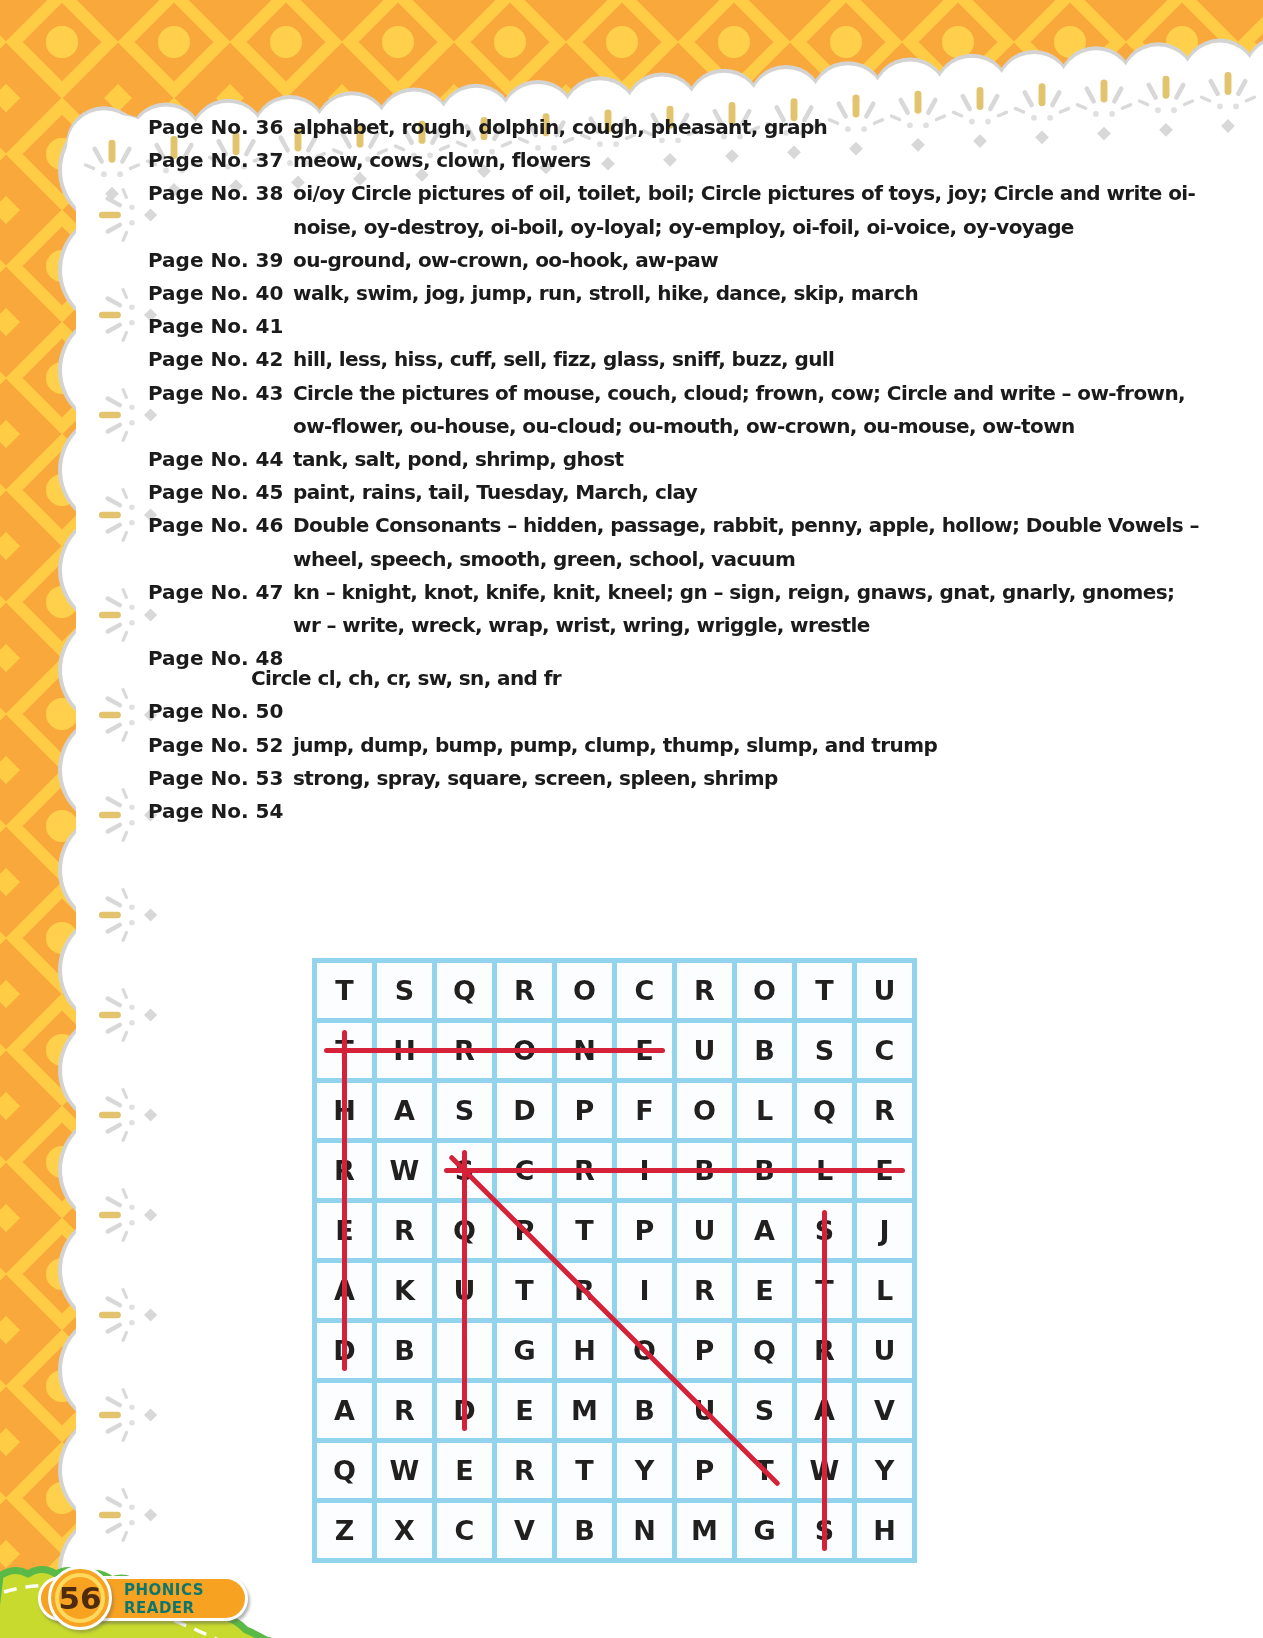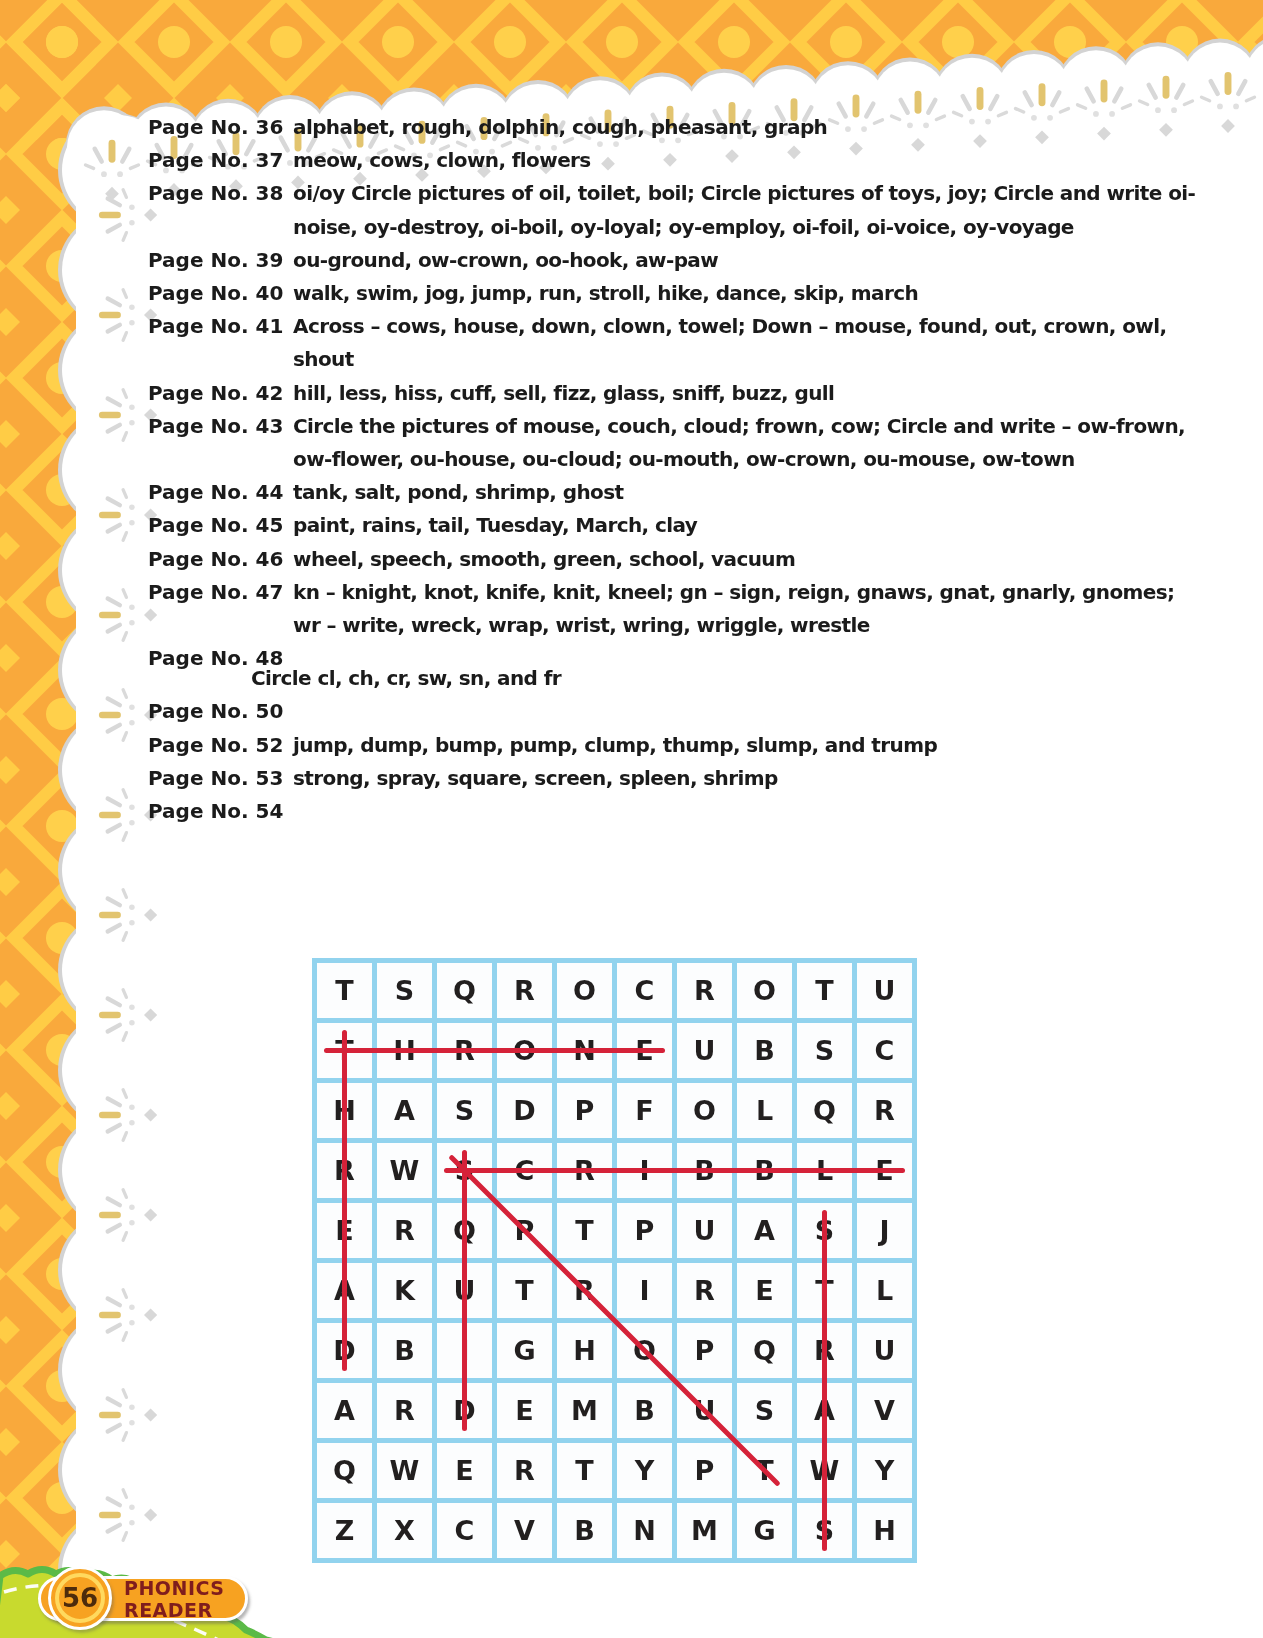--- a/index.html
+++ b/index.html
@@ -20,23 +20,23 @@
         font-weight:bold;font-size:27px;color:#221f1f;}
   #ws-lines{position:absolute;left:312px;top:958px;width:605px;height:605px;z-index:3;pointer-events:none;}
   
   .badge{position:absolute;left:36px;top:1572px;width:212px;height:52px;z-index:5;}
   .badge-pill{position:absolute;left:2px;top:4px;right:0;bottom:3px;border-radius:23px;
               background:#F7A221;border:3px solid #ffffff;box-shadow:2px 3px 3px rgba(90,90,90,.45);}
   .badge-circle{position:absolute;left:12px;top:-6px;width:58px;height:58px;border-radius:50%;
               background:#F7A221;border:3px solid #ffffff;box-shadow:2px 3px 3px rgba(90,90,90,.35);}
   .badge-circle::after{content:"";position:absolute;inset:4px;border:4px solid #FFD95E;border-radius:50%;}
   .badge-num{position:absolute;inset:0;display:flex;align-items:center;justify-content:center;
-              font-weight:bold;font-size:26px;color:#4D2B0C;z-index:1;}
+              font-weight:bold;font-size:31px;color:#4D2B0C;z-index:1;}
   .badge-title{position:absolute;left:88px;top:4px;bottom:3px;display:flex;align-items:center;
-              font-weight:bold;font-size:19px;letter-spacing:0.5px;color:#7f1d1d;}
+              font-weight:bold;font-size:15px;letter-spacing:0.5px;color:#0f766e;}
 </style>
 </head>
 <body>
 
 <div class="page">
 
   <svg id="decor" width="1263" height="1638" viewBox="0 0 1263 1638">
     <defs>
       <pattern id="diam" width="112" height="112" patternUnits="userSpaceOnUse" patternTransform="translate(6,-14)">
         <path d="M56,8 L104,56 L56,104 L8,56 Z" fill="none" stroke="#FFCC45" stroke-width="12"></path>
@@ -212,24 +212,20 @@
         </div>
       </div>
       <div class="entry">
         <div class="lab">Page No. 40</div>
         <div class="txt">
           <div class="ln">walk, swim, jog, jump, run, stroll, hike, dance, skip, march</div>
         </div>
       </div>
       <div class="entry">
         <div class="lab">Page No. 41</div>
-        <div class="txt">
-          <div class="ln">Across – cows, house, down, clown, towel; Down – mouse, found, out, crown, owl,</div>
-          <div class="ln">shout</div>
-        </div>
       </div>
       <div class="entry">
         <div class="lab">Page No. 42</div>
         <div class="txt">
           <div class="ln">hill, less, hiss, cuff, sell, fizz, glass, sniff, buzz, gull</div>
         </div>
       </div>
       <div class="entry">
         <div class="lab">Page No. 43</div>
         <div class="txt">
@@ -245,20 +241,21 @@
       </div>
       <div class="entry">
         <div class="lab">Page No. 45</div>
         <div class="txt">
           <div class="ln">paint, rains, tail, Tuesday, March, clay</div>
         </div>
       </div>
       <div class="entry">
         <div class="lab">Page No. 46</div>
         <div class="txt">
+          <div class="ln">Double Consonants – hidden, passage, rabbit, penny, apple, hollow; Double Vowels –</div>
           <div class="ln">wheel, speech, smooth, green, school, vacuum</div>
         </div>
       </div>
       <div class="entry">
         <div class="lab">Page No. 47</div>
         <div class="txt">
           <div class="ln">kn – knight, knot, knife, knit, kneel; gn – sign, reign, gnaws, gnat, gnarly, gnomes;</div>
           <div class="ln">wr – write, wreck, wrap, wrist, wring, wriggle, wrestle</div>
         </div>
       </div>

